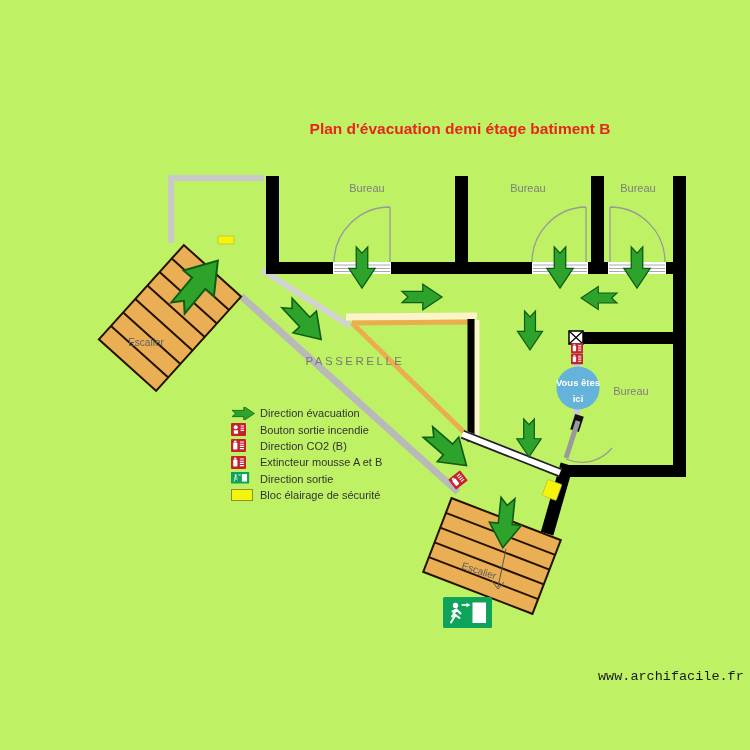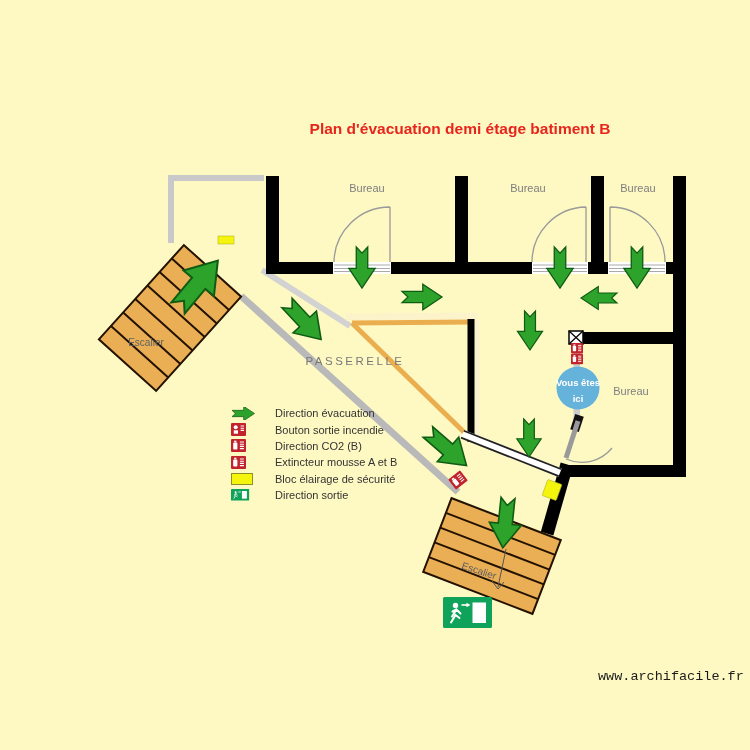--- a/index.html
+++ b/index.html
@@ -1,32 +1,32 @@
 <!DOCTYPE html>
 <html><head>
 <meta charset="utf-8">
 <style>
   html,body{margin:0;padding:0;background:#fff;}
-  .stage{position:relative;width:750px;height:750px;background:#fef9c3;overflow:hidden;
+  .stage{position:relative;width:750px;height:750px;background:#bef264;overflow:hidden;
          font-family:"Liberation Sans",sans-serif;}
   .plan-title{position:absolute;left:170px;top:120px;width:580px;text-align:center;
               font-size:15.5px;font-weight:bold;color:#e8251d;white-space:nowrap;}
   .plan-svg{position:absolute;left:0;top:0;}
   
   .wall{fill:#000;}
   .evac-arrow{fill:#2ea32b;stroke:#0f5c14;stroke-width:1.6;}
   .room-label{fill:#7e7e7e;font-size:11px;text-anchor:middle;}
   .stair-label{fill:#5f5f5f;font-size:10px;text-anchor:middle;}
   .passerelle-label{fill:#787878;font-size:11.5px;letter-spacing:2.5px;text-anchor:middle;}
   .door-line{stroke:#9a9a9a;stroke-width:1.3;fill:none;}
   .threshold{stroke:#aaa;stroke-width:1;}
   .yah-text{fill:#fff;font-size:9.5px;font-weight:bold;text-anchor:middle;}
   
   .legend{position:absolute;left:231px;top:405px;}
-  .legend-row{display:flex;align-items:center;height:16.4px;gap:15px;}
+  .legend-row{display:flex;align-items:center;height:16.4px;}
   .legend-icon{width:26px;display:flex;align-items:center;}
   .legend-label{font-size:11px;color:#333;margin-left:3px;white-space:nowrap;}
   .light-swatch{width:20px;height:10px;background:#f4f40c;border:1px solid #8f8f2a;}
   .footer{position:absolute;left:598px;top:669px;font-size:13.5px;color:#1b1b1b;white-space:nowrap;font-family:Liberation Mono, monospace;}
 </style>
 </head>
 <body>
 
 <div class="stage">
 
@@ -211,28 +211,28 @@
     <div class="legend-row">
       <span class="legend-icon">
         <svg width="16" height="13">
             <use href="#fire-icon"></use>
           </svg>
       </span>
       <span class="legend-label">Extincteur mousse A et B</span>
     </div>
     <div class="legend-row">
       <span class="legend-icon">
-        <span class="light-swatch"></span>
-      </span>
-      <span class="legend-label">Bloc élairage de sécurité</span>
-    </div>
-    <div class="legend-row">
-      <span class="legend-icon">
         <svg width="19" height="13">
             <use href="#exit-glyph" transform="scale(0.37)"></use>
           </svg>
       </span>
       <span class="legend-label">Direction sortie</span>
     </div>
+    <div class="legend-row">
+      <span class="legend-icon">
+        <span class="light-swatch"></span>
+      </span>
+      <span class="legend-label">Bloc élairage de sécurité</span>
+    </div>
   </div>
 
   <div class="footer">www.archifacile.fr</div>
 </div>
 
 </body></html>

